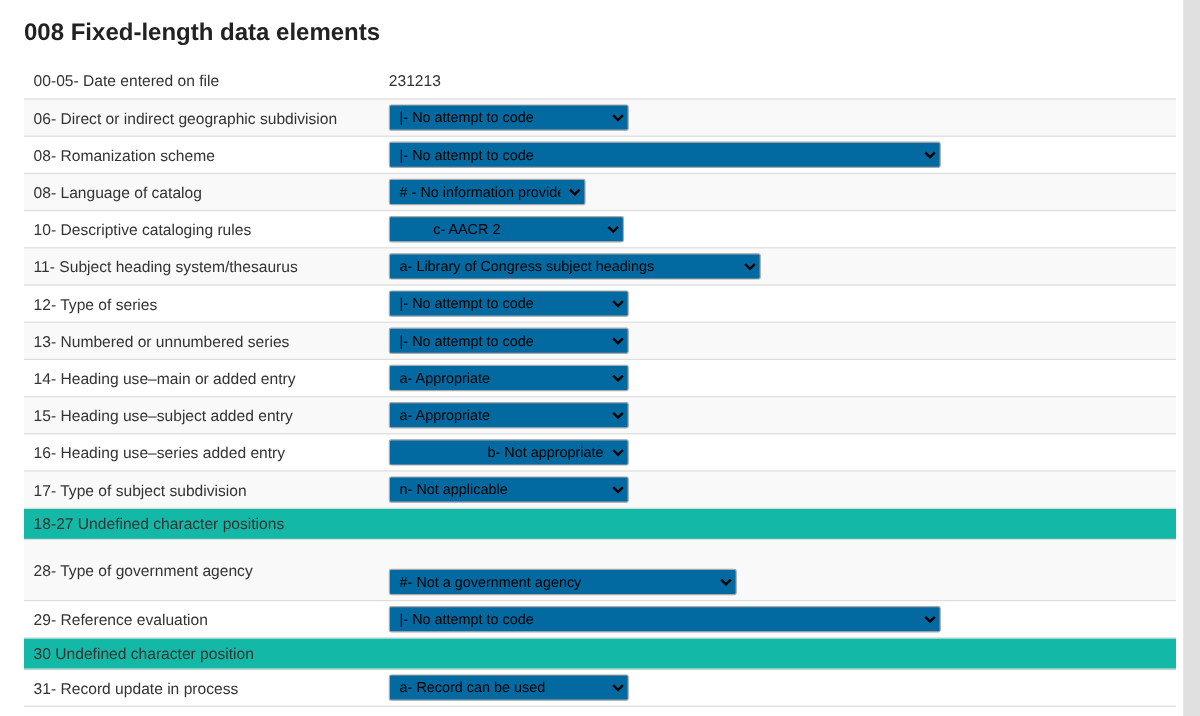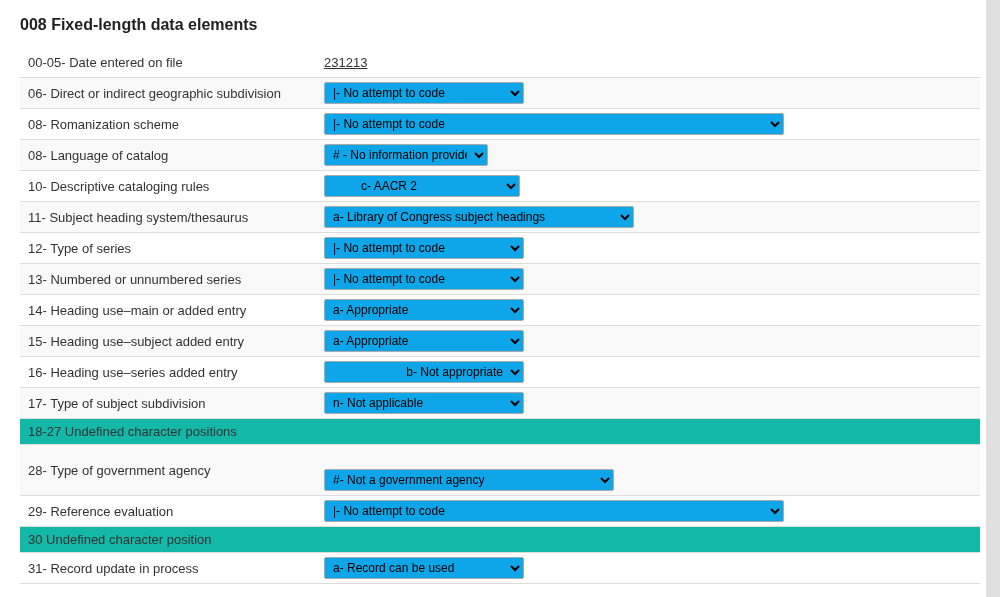--- a/index.html
+++ b/index.html
@@ -10,21 +10,21 @@
       color: #333;
     }
     .page-container {
       background: #fff;
       width: 1000px;
       min-height: 597px;
       position: relative;
       padding: 16px 20px 60px 20px;
     }
     h1 {
-      font-size: 16px;
+      font-size: 20px;
       font-weight: bold;
       margin-bottom: 14px;
       color: #222;
     }
     table {
       width: 100%;
       border-collapse: collapse;
     }
     tr {
       border-bottom: 1px solid #ddd;
@@ -46,28 +46,27 @@
       width: 300px;
       color: #333;
     }
     td:last-child {
       padding-left: 4px;
     }
     select {
       padding: 2px 4px;
       font-size: 12px;
       border: 1px solid #aaa;
-      background: #0ea5e9;
+      background: #0369a1;
       border-radius: 2px;
       cursor: pointer;
     }
     .value-text {
       padding: 3px 0;
       display: inline-block;
-      text-decoration: underline;
     }
     .scrollbar-area {
       position: absolute;
       right: 0;
       top: 0;
       width: 14px;
       height: 100%;
       background: #e0e0e0;
     }
   </style>

